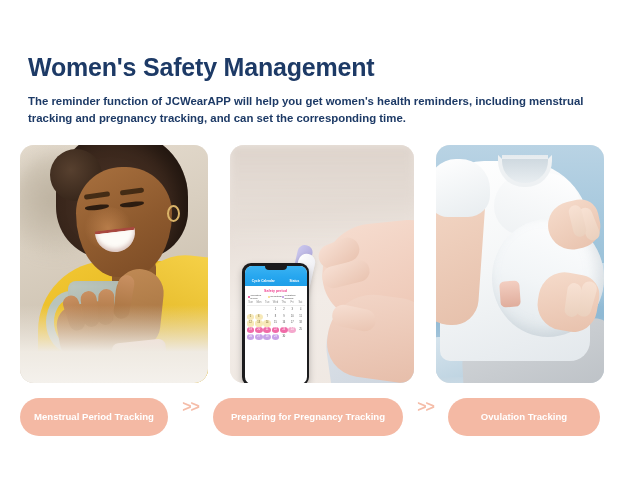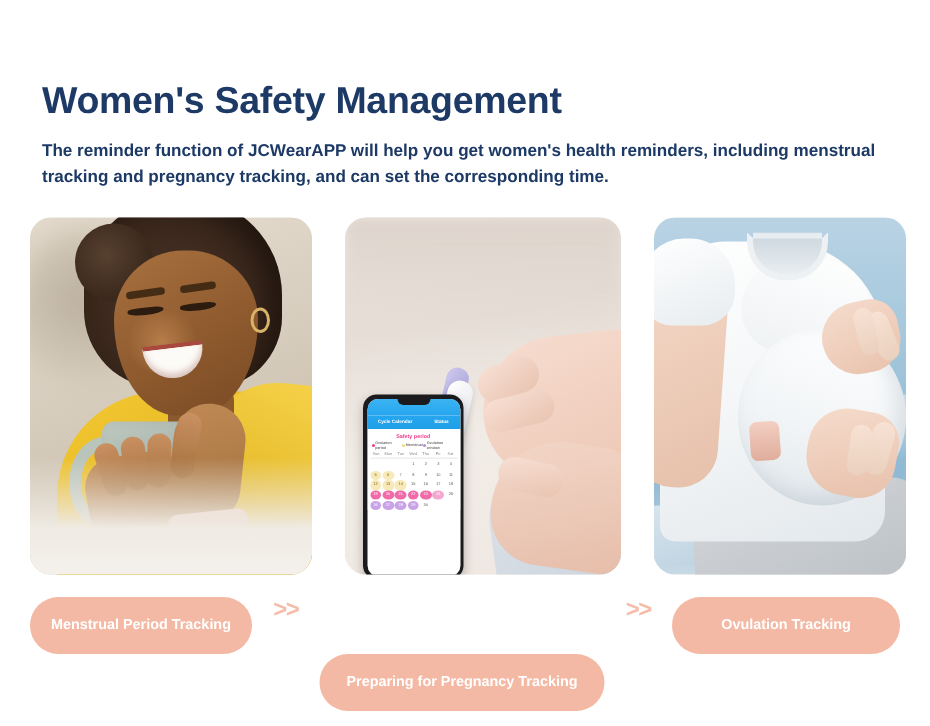--- a/index.html
+++ b/index.html
@@ -427,21 +427,21 @@
     font-weight: bold;
     line-height: 12.4px;
     display: flex;
     align-items: center;
     justify-content: center;
     text-align: center;
     box-sizing: border-box;
     padding: 0 10px;
   }
   .pill.p1 { width: 148px; }
-  .pill.p2 { width: 190px; margin-top: 38px; }
+  .pill.p2 { width: 190px; }
   .pill.p3 { width: 152px; }
   .arrow {
     flex: 1 1 auto;
     text-align: center;
     color: #f5bda9;
     font-size: 16px;
     font-weight: bold;
     letter-spacing: -1px;
     font-family: "Liberation Sans", sans-serif;
   }

